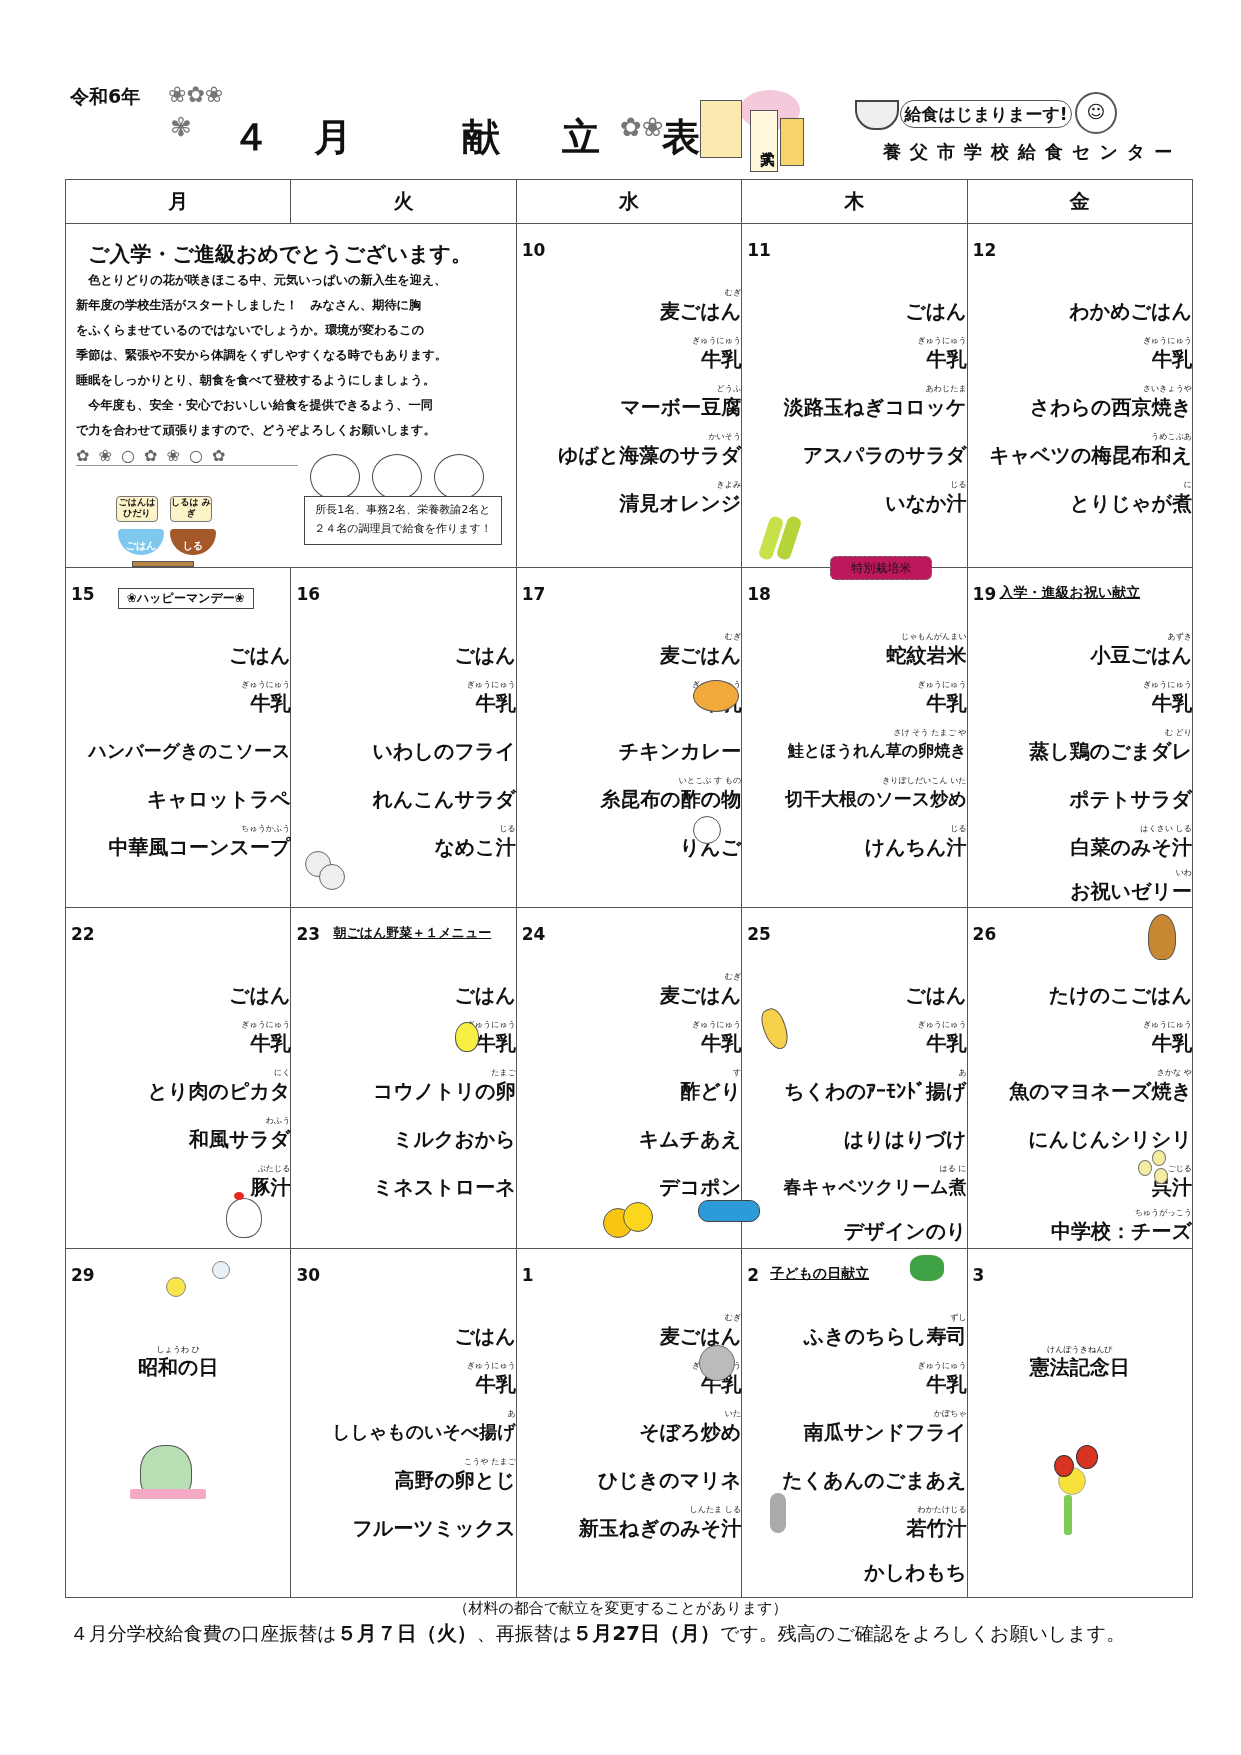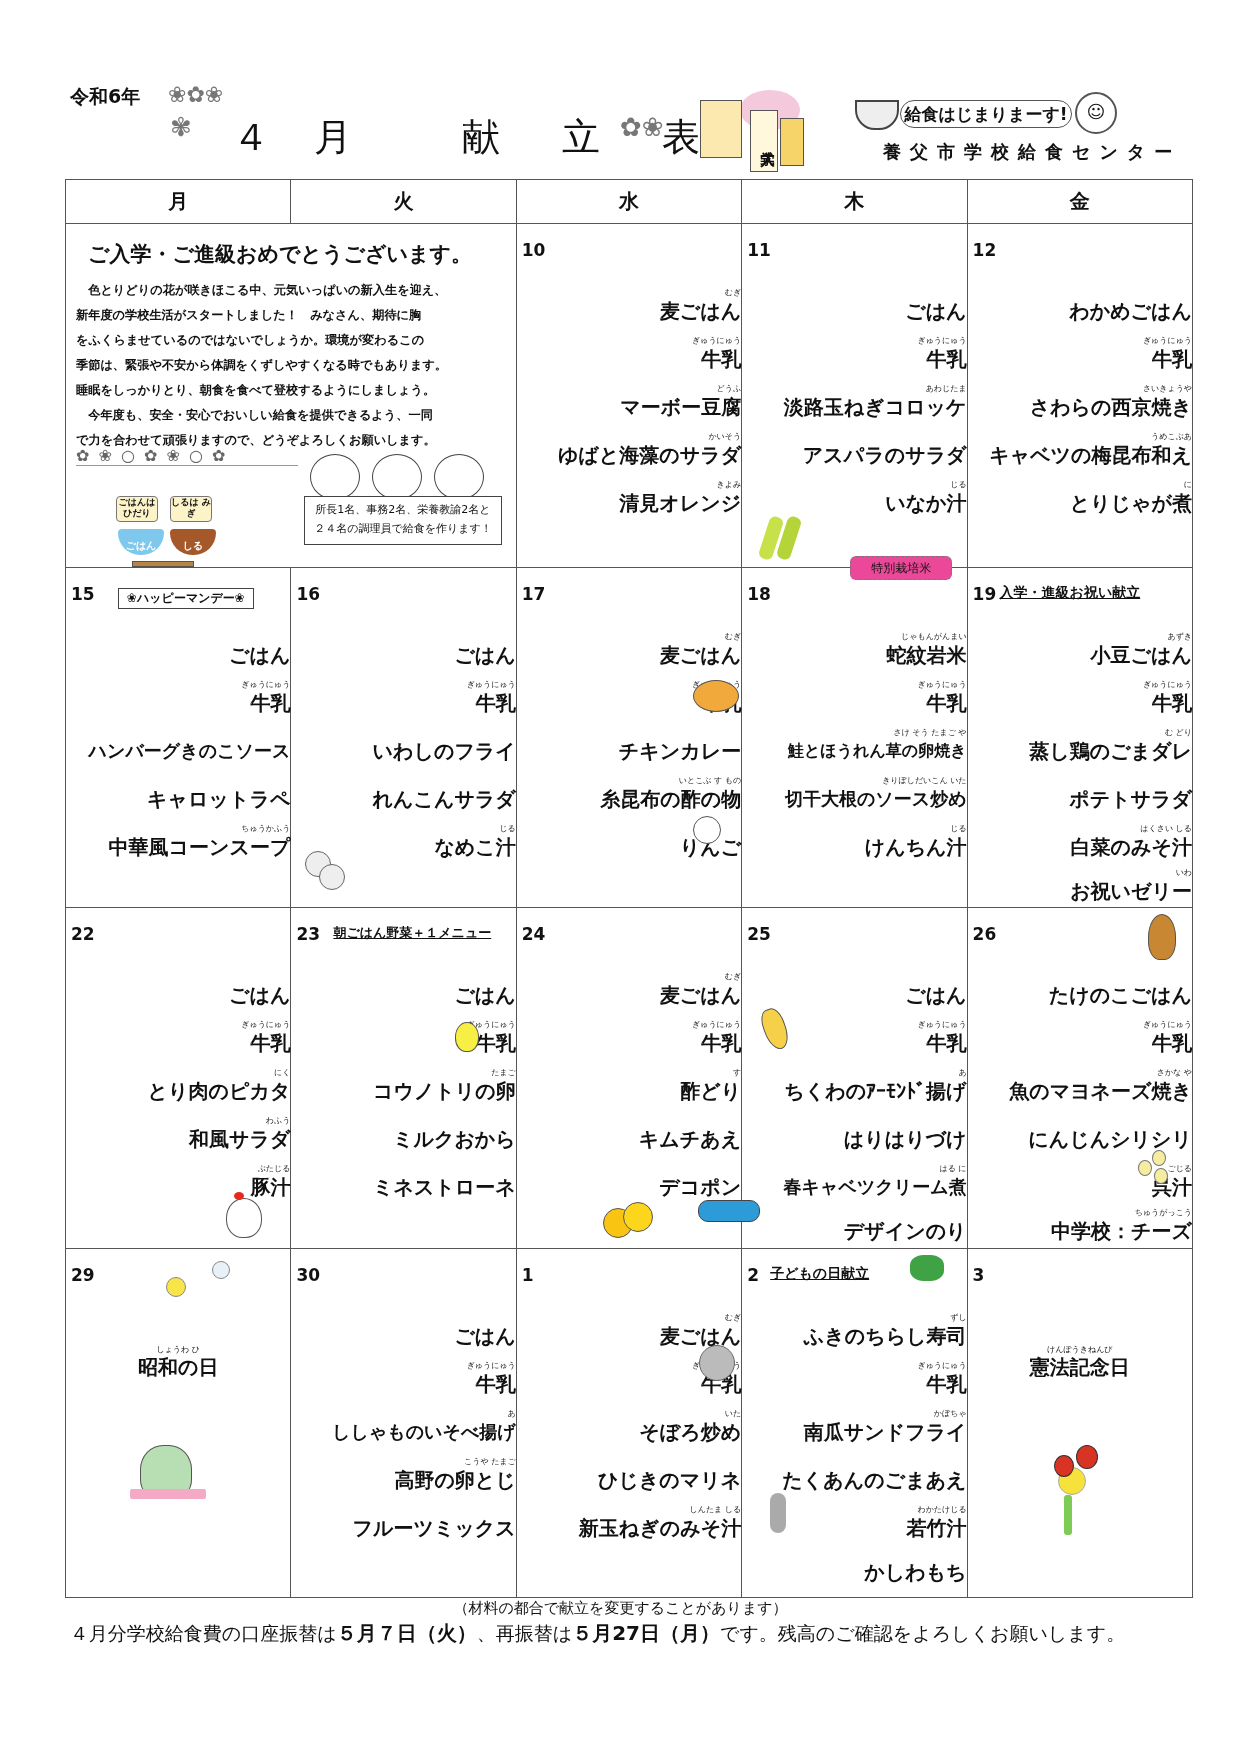--- a/index.html
+++ b/index.html
@@ -1,20 +1,20 @@
 <!DOCTYPE html>
 <html><head>
 <meta charset="utf-8">
 <style>
   html, body { margin: 0; padding: 0; background: #ffffff; }
   body { width: 1241px; height: 1755px; position: relative; overflow: hidden;
          font-family: "DejaVu Sans", "Liberation Sans", sans-serif; color: #111; }
 
   .era { position: absolute; left: 70px; top: 84px; font-size: 19px; font-weight: bold; }
-  .title { position: absolute; left: 232px; top: 112px; font-size: 38px; font-weight: normal;
+  .title { position: absolute; left: 232px; top: 112px; font-size: 38px; font-weight: bold;
            letter-spacing: 0; }
   .title span { display: inline-block; margin-right: 44px; }
   .flower-deco { position: absolute; color: #777; font-size: 22px; }
 
   .banner { position: absolute; left: 855px; top: 98px; width: 240px; height: 34px; }
   .banner .bowl { position: absolute; left: 0; top: 2px; width: 40px; height: 26px;
                   border: 2px solid #444; border-radius: 0 0 20px 20px; background: #eee; }
   .banner .bubble { position: absolute; left: 45px; top: 2px; width: 170px; height: 26px;
                     border: 1.5px solid #555; border-radius: 14px; font-weight: bold; font-size: 17px;
                     text-align: center; line-height: 26px; background: #fff; }
@@ -49,38 +49,38 @@
 
   .tag { position: absolute; top: 16px; font-size: 14px; font-weight: bold; white-space: nowrap; }
   .tag.boxed { border: 1.2px solid #444; padding: 1px 8px; font-size: 12px; top: 20px; left: 52px; }
   .tag.ul { text-decoration: underline; }
 
   .holiday { position: absolute; left: 0; right: 0; top: 95px; text-align: center; font-size: 20px; font-weight: bold; }
   .holiday .ruby { display: block; font-size: 8px; font-weight: normal; height: 10px; }
 
   .greeting { position: absolute; left: 0; top: 0; width: 446px; height: 343px; }
   .greeting .gtitle { position: absolute; left: 22px; top: 16px; font-size: 21px; font-weight: bold; white-space: nowrap; }
-  .greeting .gbody { position: absolute; left: 10px; top: 54px; width: 430px; font-size: 12.2px; line-height: 25px; font-weight: bold; }
+  .greeting .gbody { position: absolute; left: 10px; top: 44px; width: 430px; font-size: 12.2px; line-height: 25px; font-weight: bold; }
   .greeting .gbody p { margin: 0; white-space: nowrap; }
   .greeting .gdeco { position: absolute; left: 10px; top: 222px; width: 222px; font-size: 16px; color: #666; border-bottom: 1.5px solid #999; letter-spacing: 2px; }
   .greeting .staff-box { position: absolute; left: 238px; top: 272px; width: 196px; height: 44px; border: 1.5px solid #444; background: #fff;
                          font-size: 11px; text-align: center; line-height: 19px; padding-top: 3px; }
   .greeting .staff-art { position: absolute; left: 232px; top: 222px; width: 200px; height: 54px; }
   .greeting .staff-art .face { position: absolute; top: 8px; width: 48px; height: 44px; border: 1.5px solid #444; border-radius: 50%; background: #fff; }
   .greeting .bubble-s { position: absolute; top: 272px; width: 40px; height: 24px; border: 1.2px solid #777; border-radius: 4px; background: #fdf3c8;
                         font-size: 9px; font-weight: bold; text-align: center; line-height: 11px; }
   .greeting .bowl-rice { position: absolute; left: 52px; top: 305px; width: 46px; height: 26px; background: #7ec8ee; border-radius: 4px 4px 23px 23px;
                          font-size: 10px; font-weight: bold; text-align: center; color: #fff; line-height: 34px; }
   .greeting .bowl-soup { position: absolute; left: 104px; top: 305px; width: 46px; height: 26px; background: #a5582a; border-radius: 4px 4px 23px 23px;
                          font-size: 10px; font-weight: bold; text-align: center; color: #fff; line-height: 34px; }
   .greeting .chopsticks { position: absolute; left: 66px; top: 337px; width: 60px; height: 4px; background: #b78543; border: 1px solid #555; }
 
   .illus { position: absolute; border-radius: 50%; }
-  .callout { position: absolute; left: 88px; top: -12px; width: 100px; height: 22px; border: 1.2px dashed #777; border-radius: 6px; background: #ec4899;
-             font-size: 12px; text-align: center; line-height: 22px; z-index: 2; margin-left: 20px; }
+  .callout { position: absolute; left: 88px; top: -12px; width: 100px; height: 22px; border: 1.2px dashed #777; border-radius: 6px; background: #be185d;
+             font-size: 12px; text-align: center; line-height: 22px; z-index: 2; }
 
   .note { position: absolute; left: 0; width: 1241px; top: 1599px; text-align: center; font-size: 15px; }
   .payment { position: absolute; left: 0; width: 1195px; top: 1620px; text-align: center; font-size: 19px; }
   .payment b { font-size: 20px; }
 </style>
 </head>
 <body>
 
 <div class="era">令和6年</div>
 <div class="flower-deco" style="left:168px;top:82px;">❀✿❀</div>

